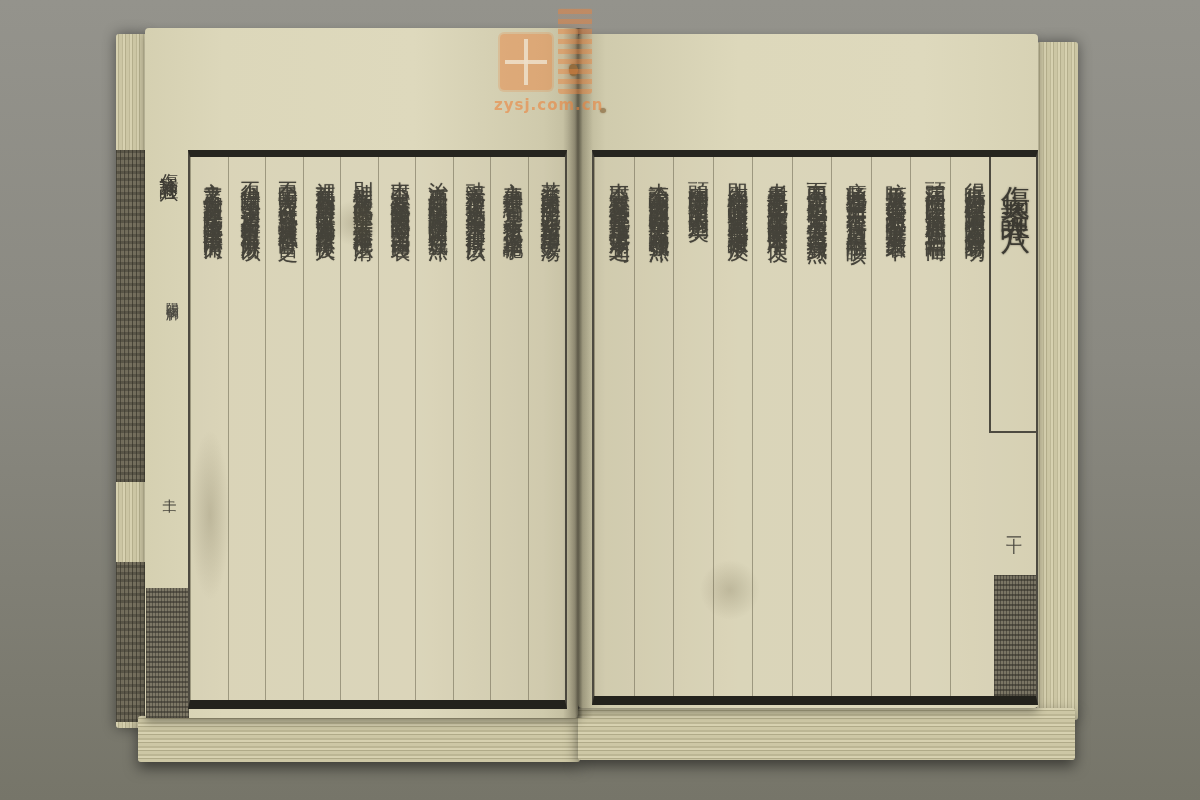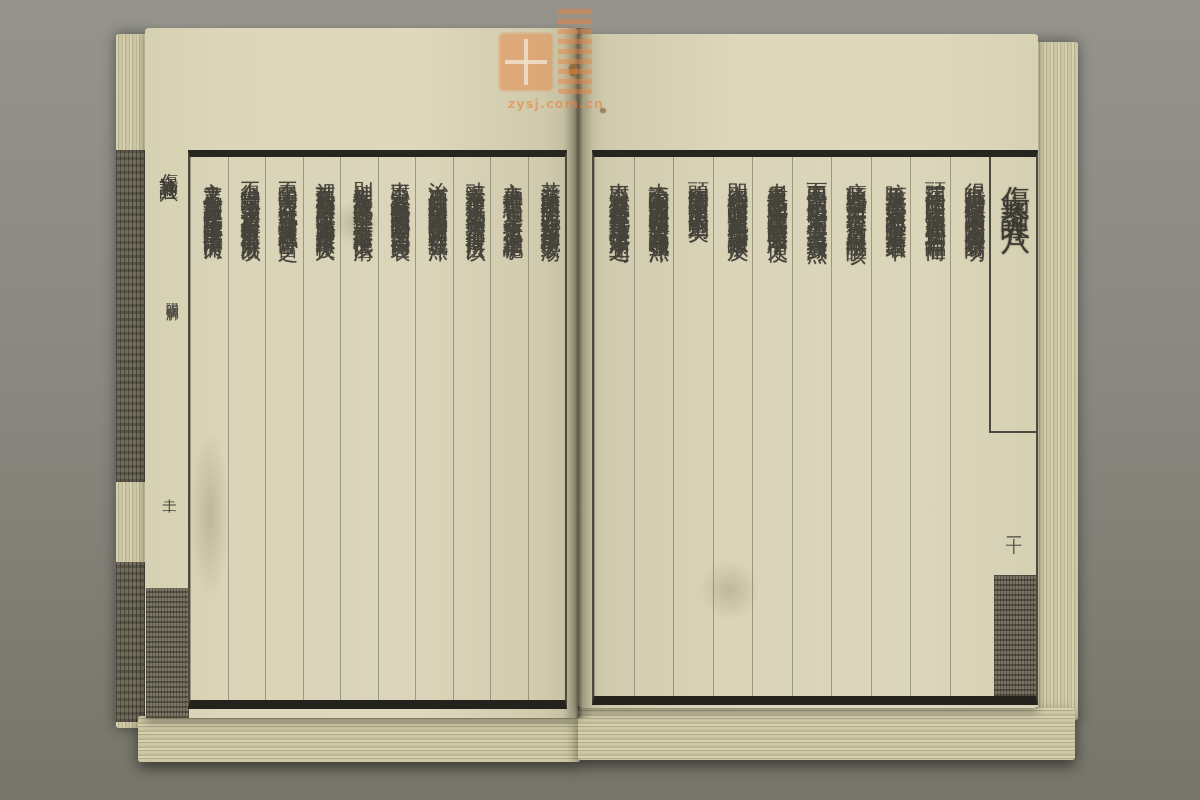--- a/index.html
+++ b/index.html
@@ -122,21 +122,21 @@
   }
   .wm-glyph{
     position:absolute;left:58px;top:0;width:34px;height:86px;
     background:
       repeating-linear-gradient(0deg,rgba(235,132,62,.8) 0 5px,rgba(235,132,62,.15) 5px 10px);
     border-radius:3px;filter:blur(.6px);
   }
   .wm-url{
     position:absolute;left:-6px;top:88px;width:110px;
     color:rgba(236,130,58,.95);font-family:"DejaVu Sans",sans-serif;
-    font-size:13px;font-weight:bold;letter-spacing:1px;text-align:right;
+    font-size:15px;font-weight:bold;letter-spacing:1px;text-align:left;
   }
 </style>
 </head>
 <body>
 
 <div class="scene abs" style="left:0;top:0;width:1200px;height:800px;">
 
   <div class="abs edge-v" style="left:116px;top:34px;width:31px;height:694px;">
     <div class="abs streak" style="left:0;top:116px;width:31px;height:332px;opacity:.85;"></div>
     <div class="abs streak" style="left:0;top:528px;width:31px;height:160px;opacity:.85;"></div>

